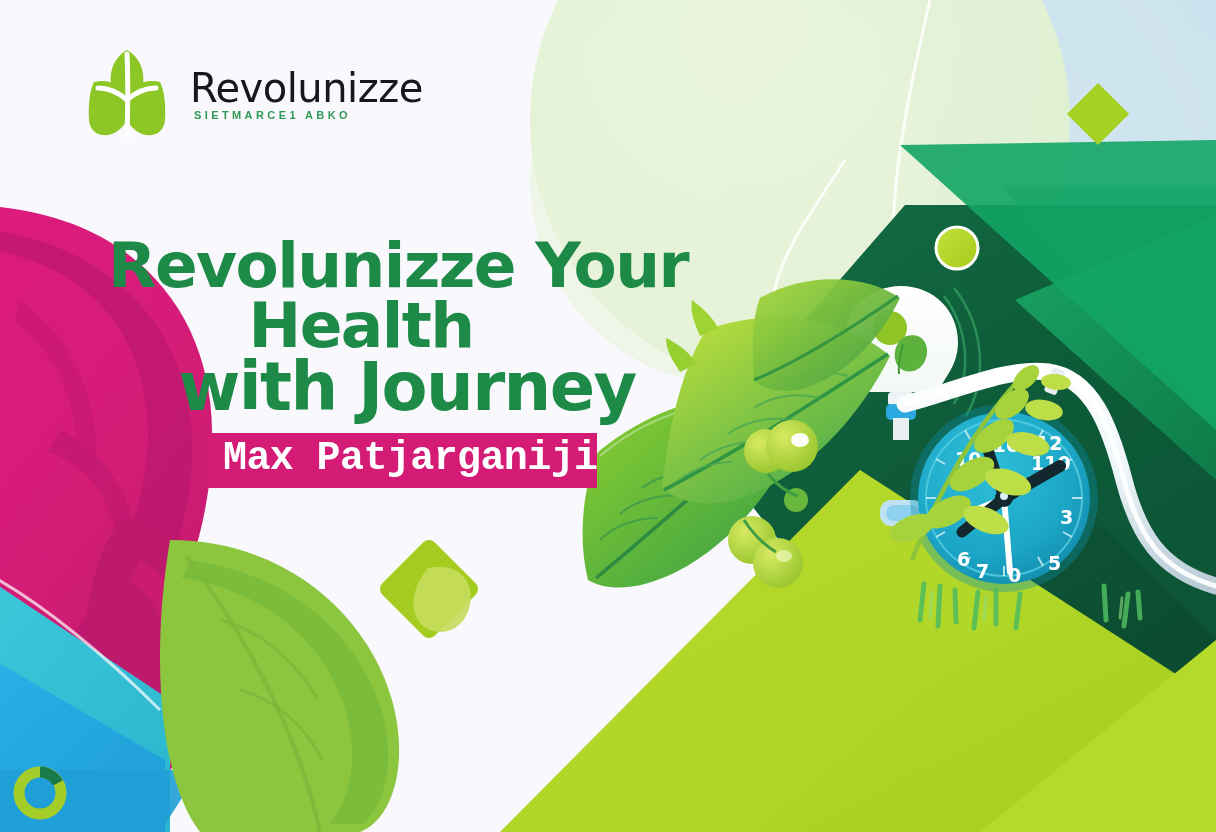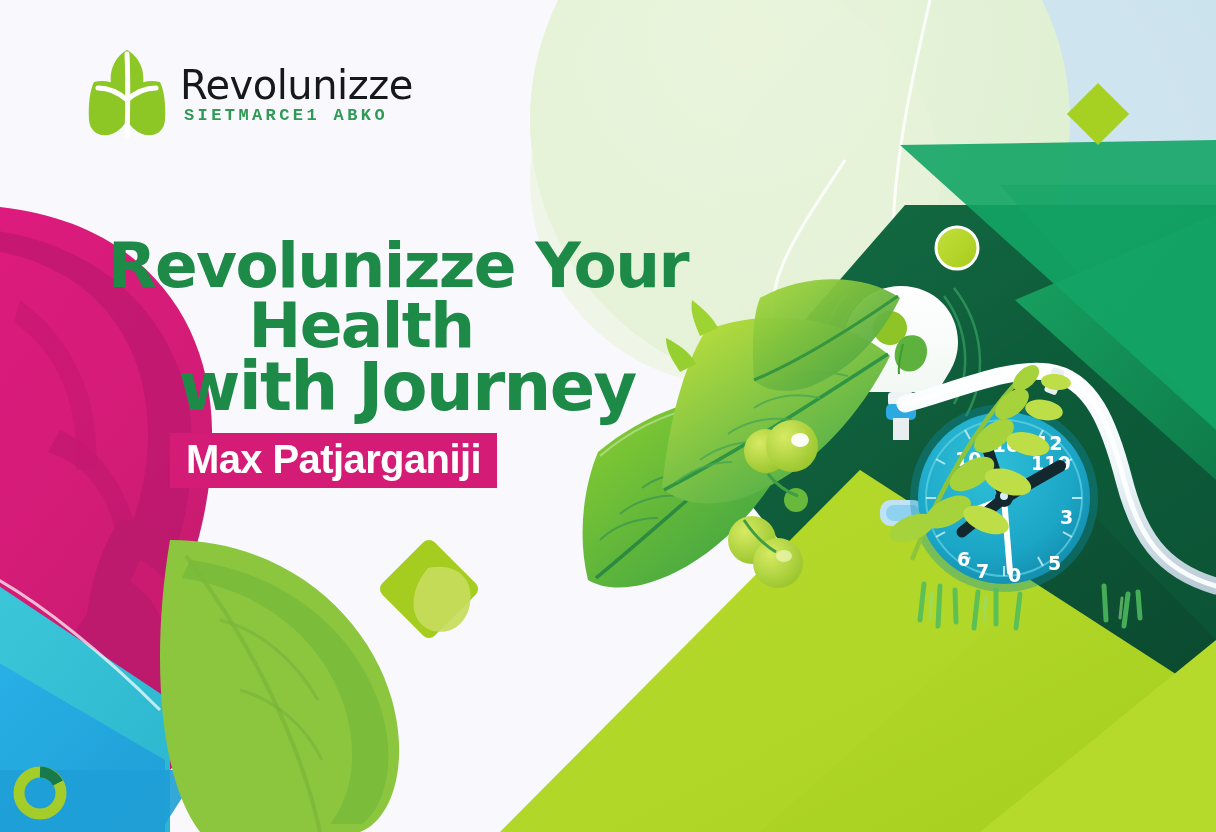--- a/index.html
+++ b/index.html
@@ -6,51 +6,51 @@
   body{
     width:1216px;height:832px;overflow:hidden;
     font-family:"Liberation Sans", sans-serif;
     background:#f9f9fd;
   }
   .canvas{position:relative;width:1216px;height:832px;overflow:hidden;background:#f9f9fd;}
   .layer{position:absolute;inset:0;}
   svg.layer{display:block;}
 
   
-  .logo-block{position:absolute;left:88px;top:48px;display:flex;align-items:center;gap:14px;}
+  .logo-block{position:absolute;left:88px;top:48px;display:flex;align-items:center;gap:24px;}
   .logo-mark{width:78px;height:92px;flex:0 0 auto;}
   .logo-text{display:flex;flex-direction:column;line-height:1;}
   .logo-name{
     font-size:40px;font-weight:400;color:#17181c;letter-spacing:-0.5px;
     font-family:"DejaVu Sans", sans-serif;
   }
   .logo-tag{
     margin-top:2px;margin-left:4px;
-    font-size:17px;font-weight:700;color:#2f9a55;
+    font-size:11px;font-weight:700;color:#2f9a55;
     letter-spacing:3.4px;
-    font-family:Liberation Mono, monospace;
+    font-family:Liberation Sans, sans-serif;
   }
 
   
   .headline{position:absolute;left:108px;top:236px;width:580px;}
   .hl-line{
     font-family:"DejaVu Sans", sans-serif;
     font-weight:700;color:#1d8b47;
     font-size:63px;line-height:0.95;letter-spacing:-1.6px;
     white-space:nowrap;
   }
   .hl-1{text-align:left;}
   .hl-2{text-align:center;padding-right:74px;}
   .hl-3{text-align:center;font-size:67px;padding-left:18px;}
   .badge-wrap{margin-top:14px;padding-left:62px;}
   .badge{
     display:inline-block;background:#d41c77;color:#ffffff;
-    font-family:Liberation Sans, sans-serif;font-weight:700;
+    font-family:Liberation Mono, monospace;font-weight:700;
     font-size:40px;letter-spacing:-0.6px;
-    padding:6px 16px 9px 16px;line-height:1;
+    padding:6px 0 9px 16px;line-height:1;margin-left:37px;
   }
 
   
   .footer-word{
     position:absolute;left:230px;top:690px;
     font-family:"DejaVu Sans", sans-serif;font-weight:700;
     font-size:34px;color:#15161a;letter-spacing:-0.6px;
   }
 
   

